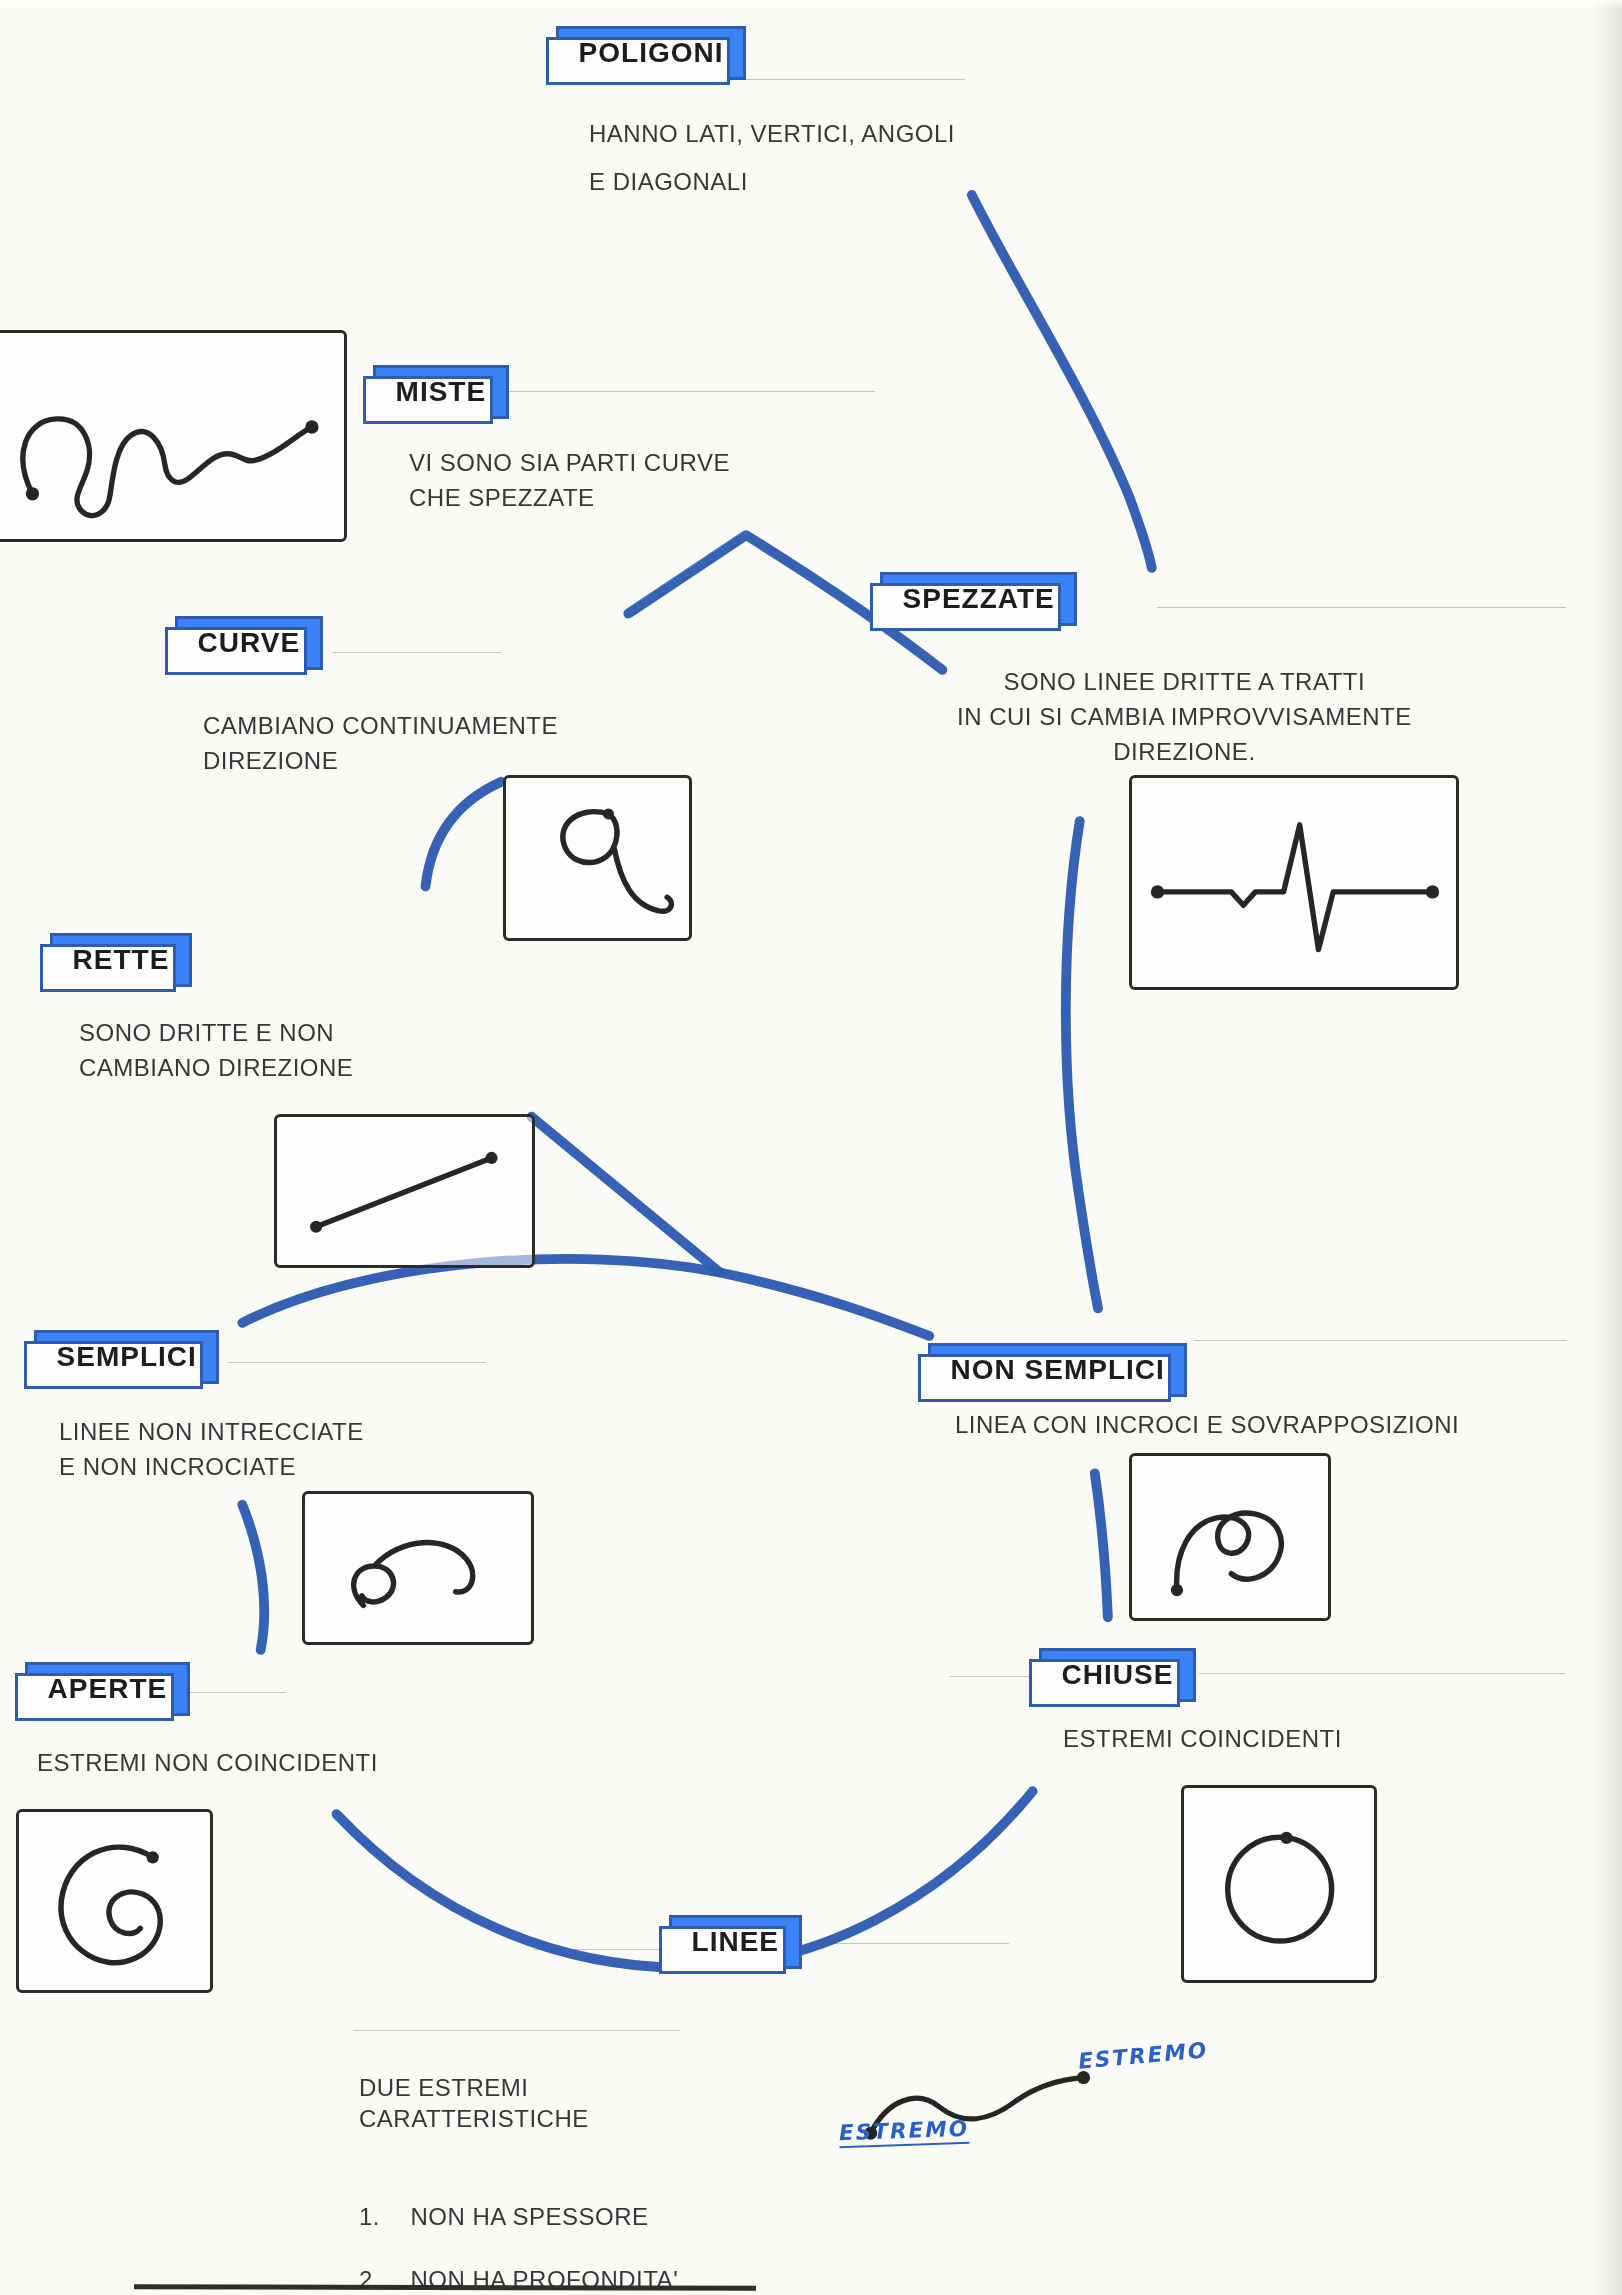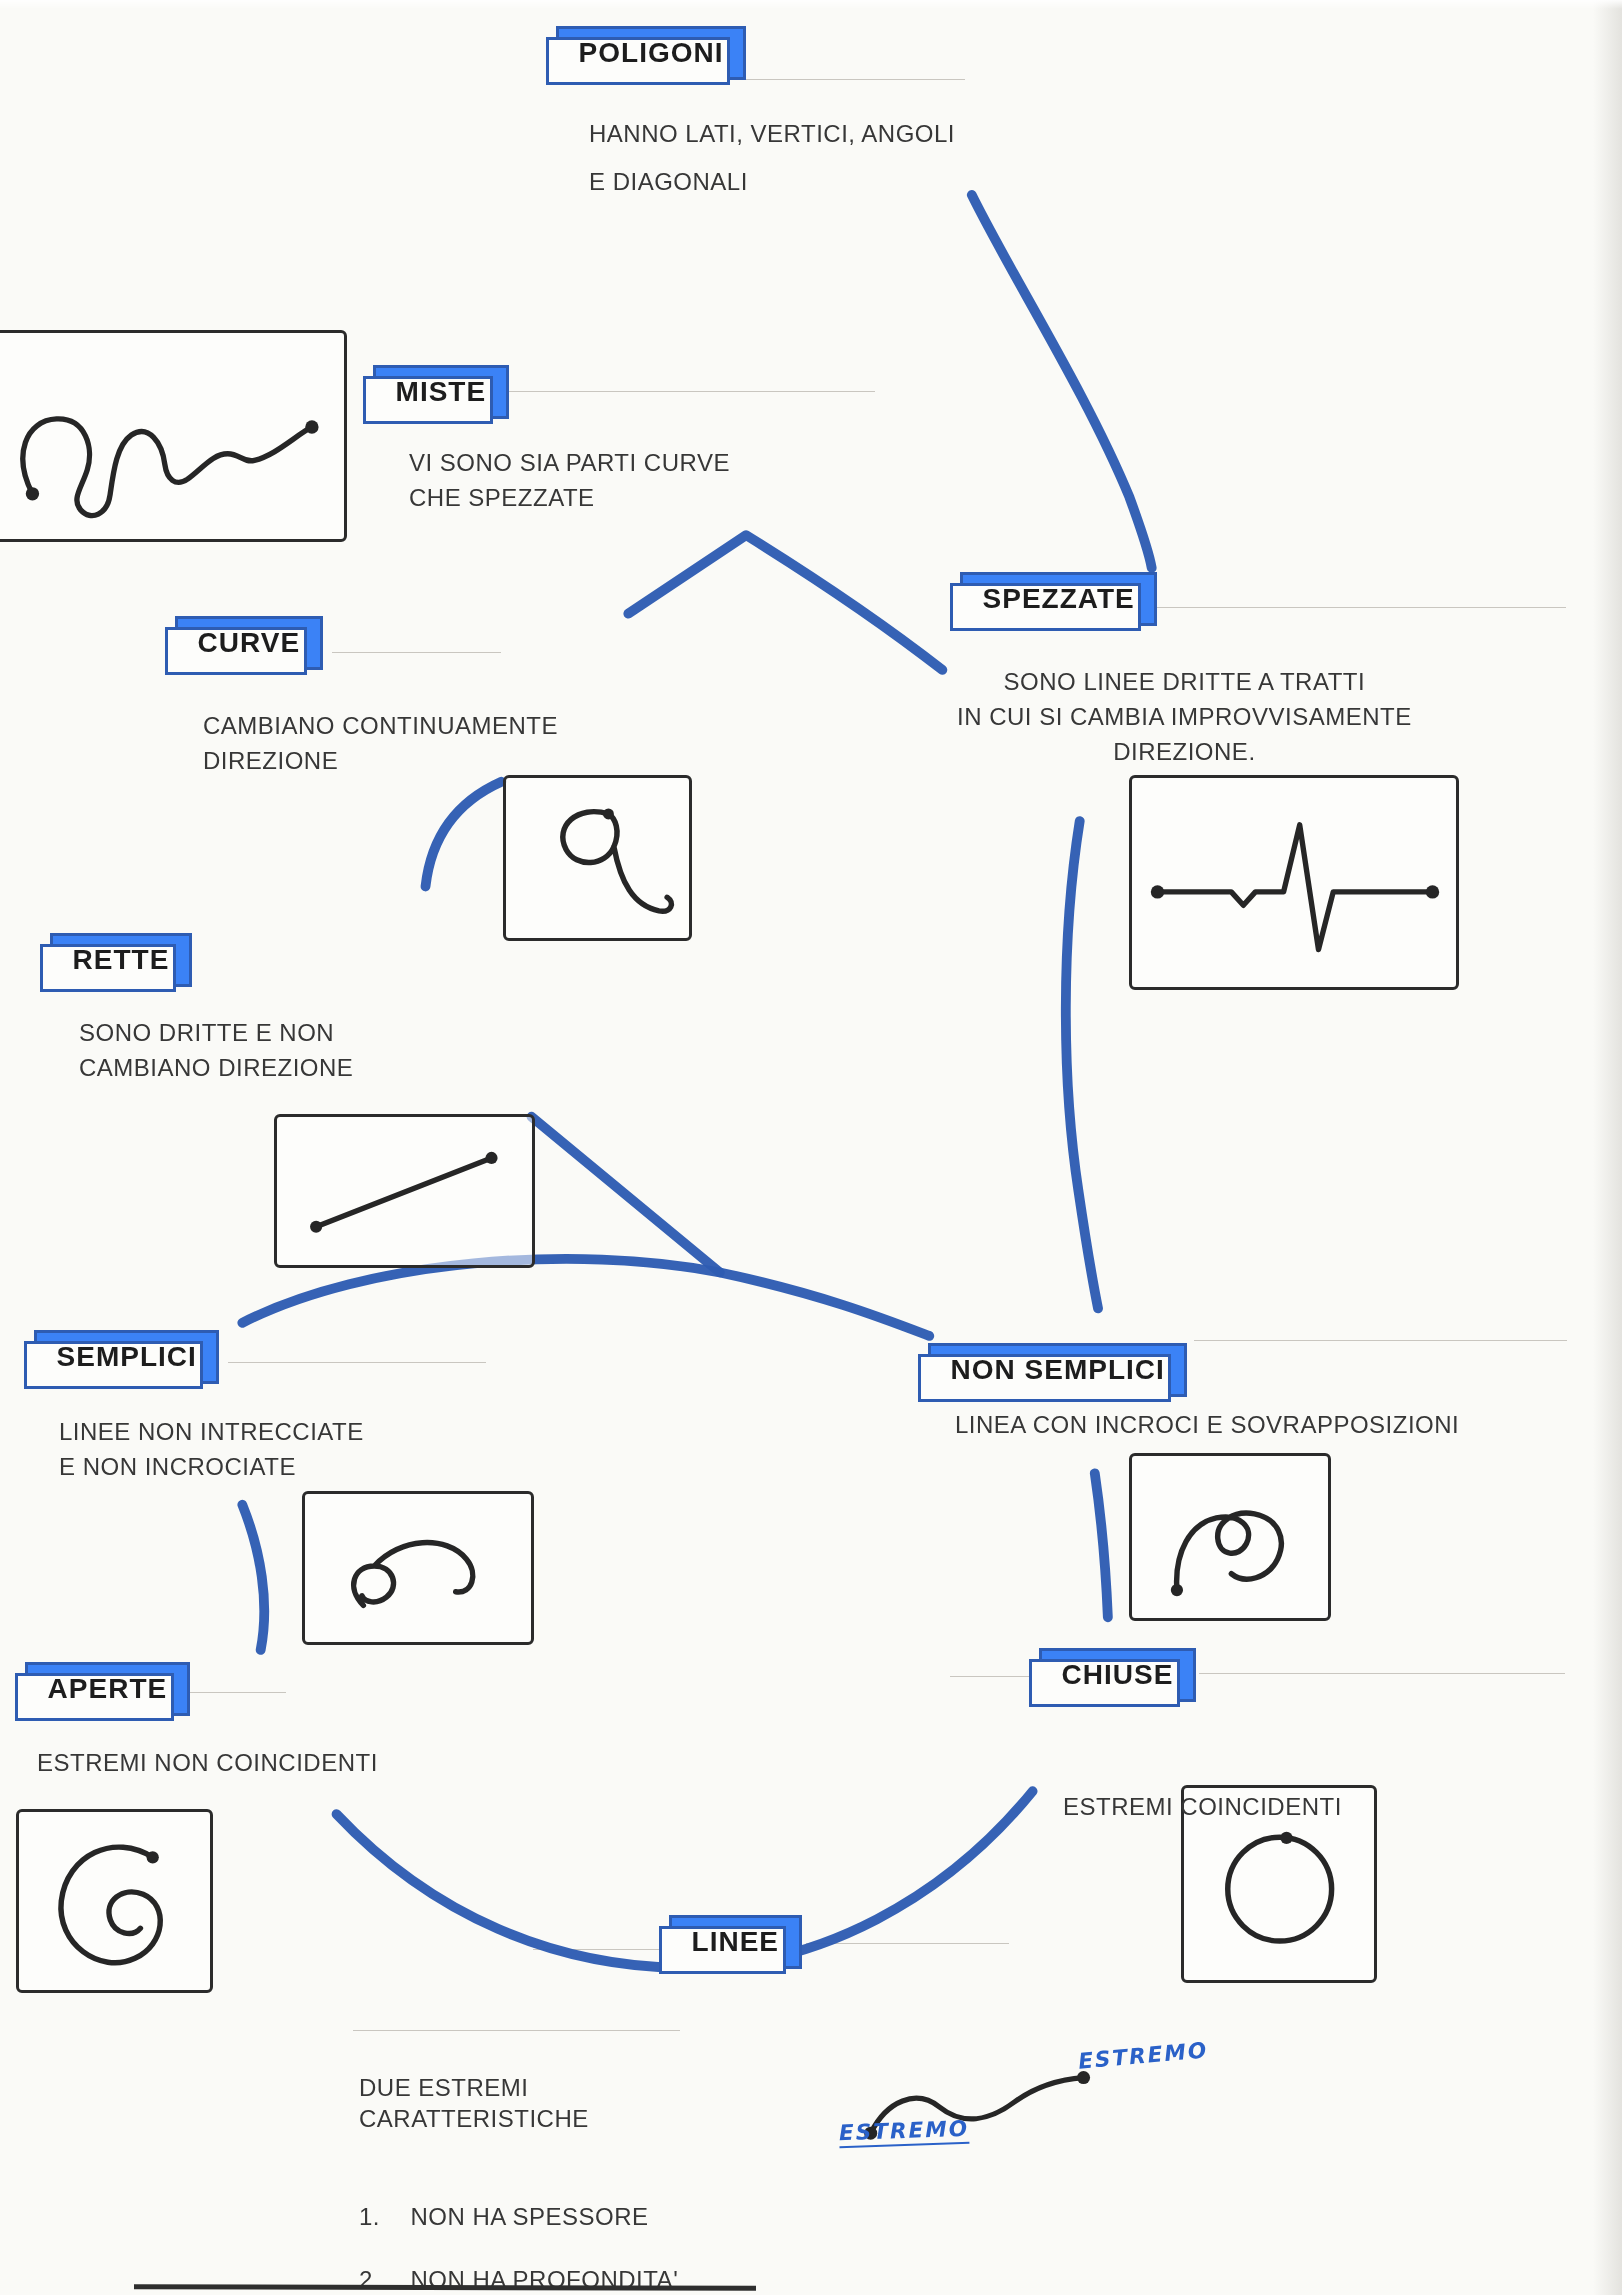--- a/index.html
+++ b/index.html
@@ -147,21 +147,21 @@
       <circle cx="150" cy="73" r="9"></circle>
     </svg>
   </div>
 
   <div class="node" style="left:556px;top:26px;">
     <div class="node-box"><span>POLIGONI</span></div>
   </div>
   <div class="node" style="left:373px;top:365px;">
     <div class="node-box"><span>MISTE</span></div>
   </div>
-  <div class="node" style="left:960px;top:572px;">
+  <div class="node" style="left:880px;top:572px;">
     <div class="node-box"><span>SPEZZATE</span></div>
   </div>
   <div class="node" style="left:175px;top:616px;">
     <div class="node-box"><span>CURVE</span></div>
   </div>
   <div class="node" style="left:50px;top:933px;">
     <div class="node-box"><span>RETTE</span></div>
   </div>
   <div class="node" style="left:34px;top:1330px;">
     <div class="node-box"><span>SEMPLICI</span></div>
@@ -187,21 +187,21 @@
 IN CUI SI CAMBIA IMPROVVISAMENTE
 DIREZIONE.</div>
   <div class="desc" style="left:203px;top:709px;">CAMBIANO CONTINUAMENTE
 DIREZIONE</div>
   <div class="desc" style="left:79px;top:1016px;">SONO DRITTE E NON
 CAMBIANO DIREZIONE</div>
   <div class="desc" style="left:59px;top:1415px;">LINEE NON INTRECCIATE
 E NON INCROCIATE</div>
   <div class="desc" style="left:955px;top:1408px;">LINEA CON INCROCI E SOVRAPPOSIZIONI</div>
   <div class="desc" style="left:37px;top:1746px;">ESTREMI NON COINCIDENTI</div>
-  <div class="desc" style="left:1063px;top:1790px;">ESTREMI COINCIDENTI</div>
+  <div class="desc" style="left:1063px;top:1722px;">ESTREMI COINCIDENTI</div>
 
   <div class="desc linee-block" style="left:359px;top:2040px;width:916px;">
     <div>DUE ESTREMI
 CARATTERISTICHE</div>
     <div class="char-list">
       <div class="char-row">
         <span class="char-num">1.</span>
         <span>NON HA SPESSORE</span>
       </div>
       <div class="char-row">

